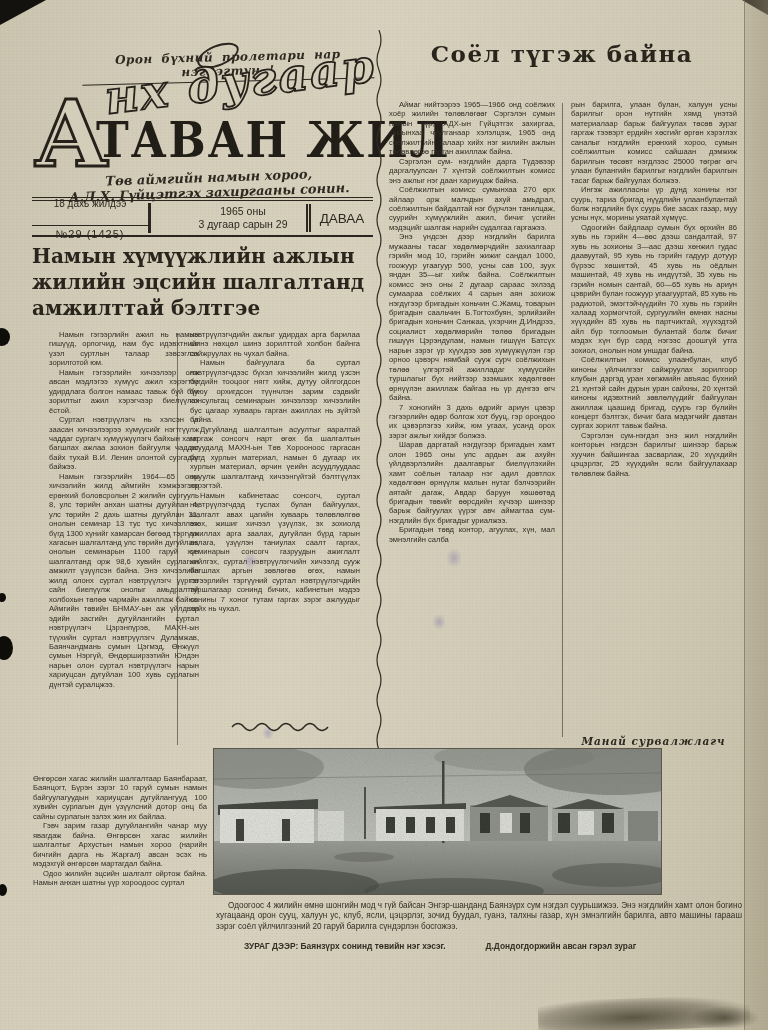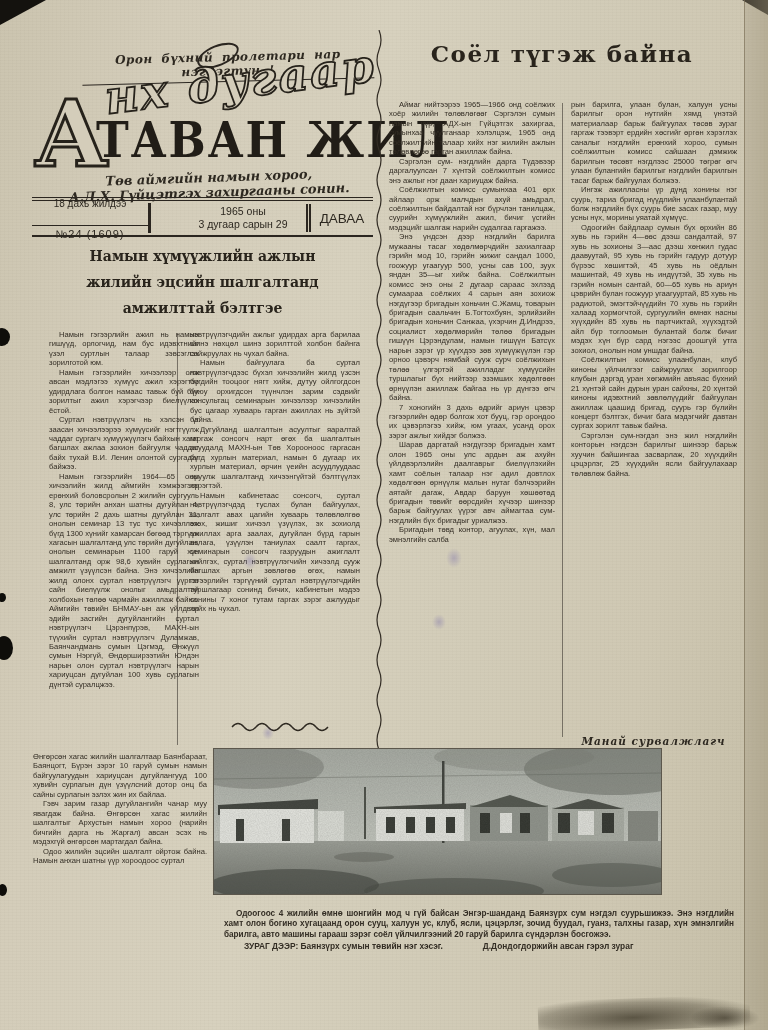--- a/index.html
+++ b/index.html
@@ -29,35 +29,35 @@
   .dateline{left:32px;top:197px;width:341px;height:34px;border-top:4px double #2b2620;border-bottom:2px solid #2b2620;
     display:flex;align-items:stretch;}
   .dl-c1{width:116px;text-align:center;display:flex;flex-direction:column;justify-content:center;}
   .dl-ed{font-size:10px;border-bottom:1px solid #2b2620;padding:1px 6px 16px;}
   .dl-no{font-size:11px;padding-top:2px;letter-spacing:1px;}
   .dl-sep{width:0;border-left:3px solid #2b2620;margin:2px 0;}
   .dl-c2{flex:1;text-align:center;font-size:10.5px;line-height:13px;display:flex;flex-direction:column;justify-content:center;padding-left:29px;}
   .dl-sep2{width:0;border-left:5px double #2b2620;margin:3px 0;}
   .dl-c3{width:62px;display:flex;align-items:center;justify-content:center;font-weight:normal;font-size:13.5px;}
   
-  .headline-left{left:32px;top:243px;width:341px;text-align:center;font-family:"DejaVu Serif",serif;
-    font-weight:bold;font-size:14px;line-height:26px;color:#29241c;white-space:pre-line;}
+  .headline-left{left:32px;top:243px;width:341px;font-family:"DejaVu Serif",serif;
+    font-weight:bold;font-size:20px;line-height:26px;color:#29241c;white-space:pre-line;}
   .headline-right{left:386px;top:40px;width:352px;text-align:center;font-family:"DejaVu Serif",serif;
     font-weight:bold;font-size:23px;line-height:28px;letter-spacing:1.5px;color:#29241c;}
   
   .bodycol{text-align:justify;font-size:7.6px;line-height:9.45px;overflow:hidden;color:#332d24;}
   .bodycol p{margin:0;text-indent:10px;}
   .bodycol.cont p:first-child{text-indent:0;}
   .colrule{width:1px;background:rgba(43,38,32,.55);}
   .byline{left:570px;top:735px;width:167px;text-align:center;font-family:"DejaVu Serif",serif;
     font-style:italic;font-weight:bold;font-size:10.5px;letter-spacing:1px;}
   
   .photo{left:213px;top:748px;width:447px;height:145px;border:1px solid #5c574c;background:#a3a79f;overflow:hidden;}
   .caption{left:216px;top:901px;width:526px;font-size:8.2px;line-height:10.4px;text-align:justify;color:#332d24;}
-  .caption p{margin:8px;text-indent:12px;font-weight:bold;}
+  .caption p{margin:0;text-indent:12px;}
   .caption-line{left:216px;top:941px;width:526px;display:flex;gap:40px;padding-left:28px;
     font-weight:bold;font-size:8.4px;color:#332d24;}
   
   .corner-tl{left:0;top:0;width:46px;height:25px;background:#14120e;clip-path:polygon(0 0,100% 0,0 100%);}
   .corner-tr{right:0;top:0;width:26px;height:15px;background:#2e2a22;clip-path:polygon(0 0,100% 0,100% 100%);opacity:.9;}
   .edge-right{left:744px;top:0;width:24px;height:1030px;
     background:linear-gradient(90deg,rgba(121,109,84,.18),rgba(150,139,112,.42));border-left:1px solid rgba(110,98,74,.5);}
   .hole{background:#0e0d0a;border-radius:50%;}
   .smudge{left:538px;top:998px;width:212px;height:32px;transform:rotate(-2deg);
     background:radial-gradient(ellipse at 45% 60%,rgba(44,38,24,.7),rgba(44,38,24,.3) 55%,transparent 78%);}
@@ -76,21 +76,21 @@
   <div class="abs tagline">Орон бүхний пролетари нар нэгдэгтүн !</div>
   <div class="abs initial">А</div>
   <div class="abs script">нх дугаар</div>
   <div class="abs nameplate">ТАВАН ЖИЛ</div>
   <div class="abs subtitle">Төв аймгийн намын хороо,
 А.Д.Х. Гүйцэтгэх захиргааны сонин.</div>
 
   <div class="abs dateline">
     <div class="dl-c1">
       <div class="dl-ed">18 дахь жилдээ</div>
-      <div class="dl-no">№24  (1609)</div>
+      <div class="dl-no">№29  (1425)</div>
     </div>
     <div class="dl-sep"></div>
     <div class="dl-c2">
       <span>1965 оны</span>
       <span>3 дугаар сарын 29</span>
     </div>
     <div class="dl-sep2"></div>
     <div class="dl-c3">ДАВАА</div>
   </div>
 
@@ -106,35 +106,35 @@
   <div class="abs colrule" style="left:177px;top:333px;height:412px;"></div>
   <div class="abs bodycol cont" style="left:190px;top:330px;width:170px;height:386px;">
       <p>нэвтрүүлэгчдийн ажлыг удирдах арга барилаа шинэ нөхцөл шинэ зорилттой холбон байнга сайжруулах нь чухал байна.</p>
       <p>Намын байгуулага ба суртал нэвтрүүлэгчдээс бүхэл хичээлийн жилд үзсэн бүгдийн тооцоог нягт хийж, дутуу ойлгогдсон буюу орхигдсон түүнчлэн зарим сэдвийг консультац семинарын хичээлээр хичээлийн бус цагаар хуваарь гарган ажиллах нь зүйтэй байна.</p>
       <p>Дугуйланд шалгалтын асуултыг яаралтай гаргаж сонсогч нарт өгөх ба шалгалтын асуудалд МАХН-ын Төв Хорооноос гаргасан бүгд хурлын материал, намын 6 дугаар их хурлын материал, өрчин үеийн асуудлуудаас оруулж шалгалтанд хичээнгүйтэй бэлтгүүлэх хэрэгтэй.</p>
       <p>Намын кабинетаас сонсогч, суртал нэвтрүүлэгчдэд туслах булан байгуулах, шалгалт авах цагийн хуваарь төлөвлөлгөө өгөх, жишиг хичээл үзүүлэх, эх зохиолд ажиллах арга заалах, дугуйлан бүрд гарын авлага, үзүүлэн таниулах саалт гаргах, семинарын сонсогч газруудын ажиглалт хийлгэх, суртал нэвтрүүлэгчийн хичээлд сууж багшлах аргын зөвлөгөө өгөх, намын гэгээрлийн тэргүүний суртал нэвтрүүлэгчдийн туршлагаар сонинд бичих, кабинетын мэдээ сонины 7 хоног тутам гаргах зэрэг ажлуудыг хийх нь чухал.</p>
     </div>
   <svg class="abs" style="left:230px;top:722px;" width="100" height="10">
     <path d="M2 5 q6 -7 12 0 t12 0 t12 0 t12 0 t12 0 t12 0 t12 0 t12 0" fill="none" stroke="#2f2a22" stroke-width="1.3"></path>
   </svg>
-  <div class="abs bodycol cont" style="left:33px;top:752px;width:174px;height:228px;">
+  <div class="abs bodycol cont" style="left:33px;top:774px;width:174px;height:228px;">
       <p>Өнгөрсөн хагас жилийн шалгалтаар Баянбараат, Баянцогт, Бүрэн зэрэг 10 гаруй сумын намын байгуулагуудын хариуцсан дугуйлангууд 100 хувийн сурлагын дүн үзүүлсний дотор онц ба сайны сурлагын эзлэх жин их байлаа.</p>
       <p>Гэвч зарим газар дугуйлангийн чанар муу явагдаж байна. Өнгөрсөн хагас жилийн шалгалтыг Архустын намын хороо (нарийн бичгийн дарга нь Жаргал) авсан эсэх нь мэдэхгүй өнгөрсөн мартагдал байна.</p>
       <p>Одоо жилийн эцсийн шалгалт ойртож байна. Намын анхан шатны үүр хороодоос суртал</p>
     </div>
 
   <svg class="abs" style="left:374px;top:30px;" width="10" height="740">
     <path fill="none" stroke="#332d25" stroke-width="1.2" d="M5 0 q4 10 0 20 q-4 10 0 20 q4 10 0 20 q-4 10 0 20 q4 10 0 20 q-4 10 0 20 q4 10 0 20 q-4 10 0 20 q4 10 0 20 q-4 10 0 20 q4 10 0 20 q-4 10 0 20 q4 10 0 20 q-4 10 0 20 q4 10 0 20 q-4 10 0 20 q4 10 0 20 q-4 10 0 20 q4 10 0 20 q-4 10 0 20 q4 10 0 20 q-4 10 0 20 q4 10 0 20 q-4 10 0 20 q4 10 0 20 q-4 10 0 20 q4 10 0 20 q-4 10 0 20 q4 10 0 20 q-4 10 0 20 q4 10 0 20 q-4 10 0 20 q4 10 0 20 q-4 10 0 20 q4 10 0 20 q-4 10 0 20 q4 10 0 20"></path>
   </svg>
 
   <div class="abs headline-right">Соёл түгэж байна</div>
   <div class="abs bodycol" style="left:389px;top:100px;width:166px;height:642px;">
       <p>Аймаг нийтээрээ 1965—1966 онд соёлжих хоёр жилийн төлөвлөгөөг Сэргэлэн сумын намын үүр, АДХ-ын Гүйцэтгэх захиргаа, сумынхаа чуулганаар хэлэлцэж, 1965 онд соёлжилтийн талаар хийх нэг жилийн ажлын төлөвлөгөө гарган ажиллаж байна.</p>
       <p>Сэргэлэн сум- нэгдлийн дарга Түдэвээр даргалуулсан 7 хүнтэй соёлжилтын комисс энэ ажлыг нэг даан хариуцаж байна.</p>
-      <p>Соёлжилтын комисс сумынхаа 401 өрх айлаар орж малчдын ахуй амьдрал, соёлжилтын байдалтай нэг бүрчлэн танилцаж, суурийн хүмүүжлийн ажил, бичиг үсгийн мэдэцийг шалгаж нарийн судалгаа гаргажээ.</p>
+      <p>Соёлжилтын комисс сумынхаа 270 өрх айлаар орж малчдын ахуй амьдрал, соёлжилтын байдалтай нэг бүрчлэн танилцаж, суурийн хүмүүжлийн ажил, бичиг үсгийн мэдэцийг шалгаж нарийн судалгаа гаргажээ.</p>
       <p>Энэ үндсэн дээр нэгдлийн барилга мужааны тасаг хөдөлмөрчдийн захиалгаар гэрийн мод 10, гэрийн жижиг сандал 1000, гоожуур угаагуур 500, усны сав 100, зуух яндан 35—ыг хийж байна. Соёлжилтын комисс энэ оны 2 дугаар сараас эхлээд сумаараа соёлжих 4 сарын аян зохиож нэгдүгээр бригадын хоньчин С.Жамц, товарын бригадын саальчин Б.Тогтохбуян, эрлийзийн бригадын хоньчин Санжаа, үхэрчин Д.Индрээ, социалист хөдөлмөрийн төлөө бригадын гишүүн Цэрэндулам, намын гишүүн Батсүх нарын зэрэг үр хүүхдээ зөв хүмүүжүүлэн гэр орноо цэвэрч нямбай сууж сурч соёлжихын төлөө үлгэртэй ажилладаг хүмүүсийн туршлагыг бүх нийтээр эзэмших хөдөлгөөн өрнүүлэн ажиллаж байгаа нь үр дүнгээ өгч байна.</p>
       <p>7 хоногийн 3 дахь өдрийг ариун цэвэр гэгээрлийн өдөр болгож хот бууц, гэр орондоо их цэвэрлэгээ хийж, юм угаах, усанд орох зэрэг ажлыг хийдэг болжээ.</p>
       <p>Шарав даргатай нэгдүгээр бригадын хамт олон 1965 оны улс ардын аж ахуйн үйлдвэрлэлийн даалгаврыг биелүүлэхийн хамт соёлын талаар нэг адил довтлох хөдөлгөөн өрнүүлж малын нутаг бэлчээрийн аятайг дагаж, Авдар баруун хөшөөтөд бригадын төвийг өөрсдийн хүчээр шинээр барьж байгуулах үүрэг авч аймагтаа сум-нэгдлийн бүх бригадыг уриалжээ.</p>
       <p>Бригадын төвд контор, агуулах, хүн, мал эмнэлгийн салба</p>
     </div>
   <div class="abs colrule" style="left:562px;top:103px;height:634px;"></div>
   <div class="abs bodycol cont" style="left:571px;top:100px;width:166px;height:604px;">
       <p>рын барилга, улаан булан, халуун усны барилгыг орон нутгийн хямд үнэтэй материалаар барьж байгуулах төсөв зураг гаргаж тээвэрт ердийн хөсгийг өргөн хэрэглэх саналыг нэгдлийн ерөнхий хороо, сумын соёлжилтын комисс сайшаан дэмжиж барилгын төсөвт нэгдлээс 25000 төгрөг өгч улаан булангийн барилгыг нэгдлийн барилгын тасаг барьж байгуулах болжээ.</p>
       <p>Ингэж ажилласны үр дүнд хонины нэг суурь, тариа бригад нүүдлийн улаанбулантай болж нэгдлийн бүх суурь бие засах газар, муу усны нүх, морины уяатай хүмүүс.</p>
       <p>Одоогийн байдлаар сумын бүх өрхийн 86 хувь нь гэрийн 4—өөс дээш сандалтай, 97 хувь нь зохионы 3—аас дээш хөнжил гудас даавуутай, 95 хувь нь гэрийн гадуур дотуур бүрээс хөшигтэй, 45 хувь нь оёдлын машинтай, 49 хувь нь индүүтэй, 35 хувь нь гэрийн номын сантай, 60—65 хувь нь ариун цэврийн булан гоожуур угаагууртай, 85 хувь нь радиотой, эмэгтэйчүүдийн 70 хувь нь гэрийн халаад хормогчтой, сургуулийн өмнөх насны хүүхдийн 85 хувь нь партчиктай, хүүхэдтэй айл бүр тоглоомын булантай болж бичиг мэдэх хүн бүр сард нэгээс доошгүй утга зохиол, онолын ном уншдаг байна.</p>
@@ -196,21 +196,21 @@
       <ellipse cx="398" cy="126" rx="60" ry="12" fill="#4a4d45" opacity=".5"></ellipse>
       <ellipse cx="150" cy="108" rx="30" ry="5" fill="#5d6058" opacity=".5"></ellipse>
       <rect width="447" height="145" filter="url(#grainF)" opacity=".55"></rect>
     </svg>
   </div>
 
   <div class="abs caption">
       <p>Одоогоос 4 жилийн өмнө шонгийн мод ч гүй байсан Энгэр-шанданд Баянзүрх сум нэгдэл суурьшижээ. Энэ нэгдлийн хамт олон богино хугацаанд орон сууц, халуун ус, клуб, ясли, цэцэрлэг, зочид буудал, гуанз, талхны газар, хүн эмнэлгийн барилга, авто машины гарааш зэрэг соёл үйлчилгээний 20 гаруй барилга сүндэрлэн босгожээ.</p>
     </div>
   <div class="abs caption-line">
-    <span>ЗУРАГ ДЭЭР: Баянзүрх сумын төвийн нэг хэсэг.</span>
+    <span>ЗУРАГ ДЭЭР: Баянзүрх сонинд төвийн нэг хэсэг.</span>
     <span>Д.Дондогдоржийн авсан гэрэл зураг</span>
   </div>
 
   <div class="abs corner-tl"></div>
   <div class="abs corner-tr"></div>
   <div class="abs edge-right"></div>
   <div class="abs hole" style="left:-6px;top:328px;width:16px;height:18px;"></div>
   <div class="abs hole" style="left:-2px;top:593px;width:8px;height:9px;"></div>
   <div class="abs hole" style="left:-5px;top:636px;width:18px;height:24px;"></div>
   <div class="abs hole" style="left:-2px;top:884px;width:9px;height:12px;"></div>

